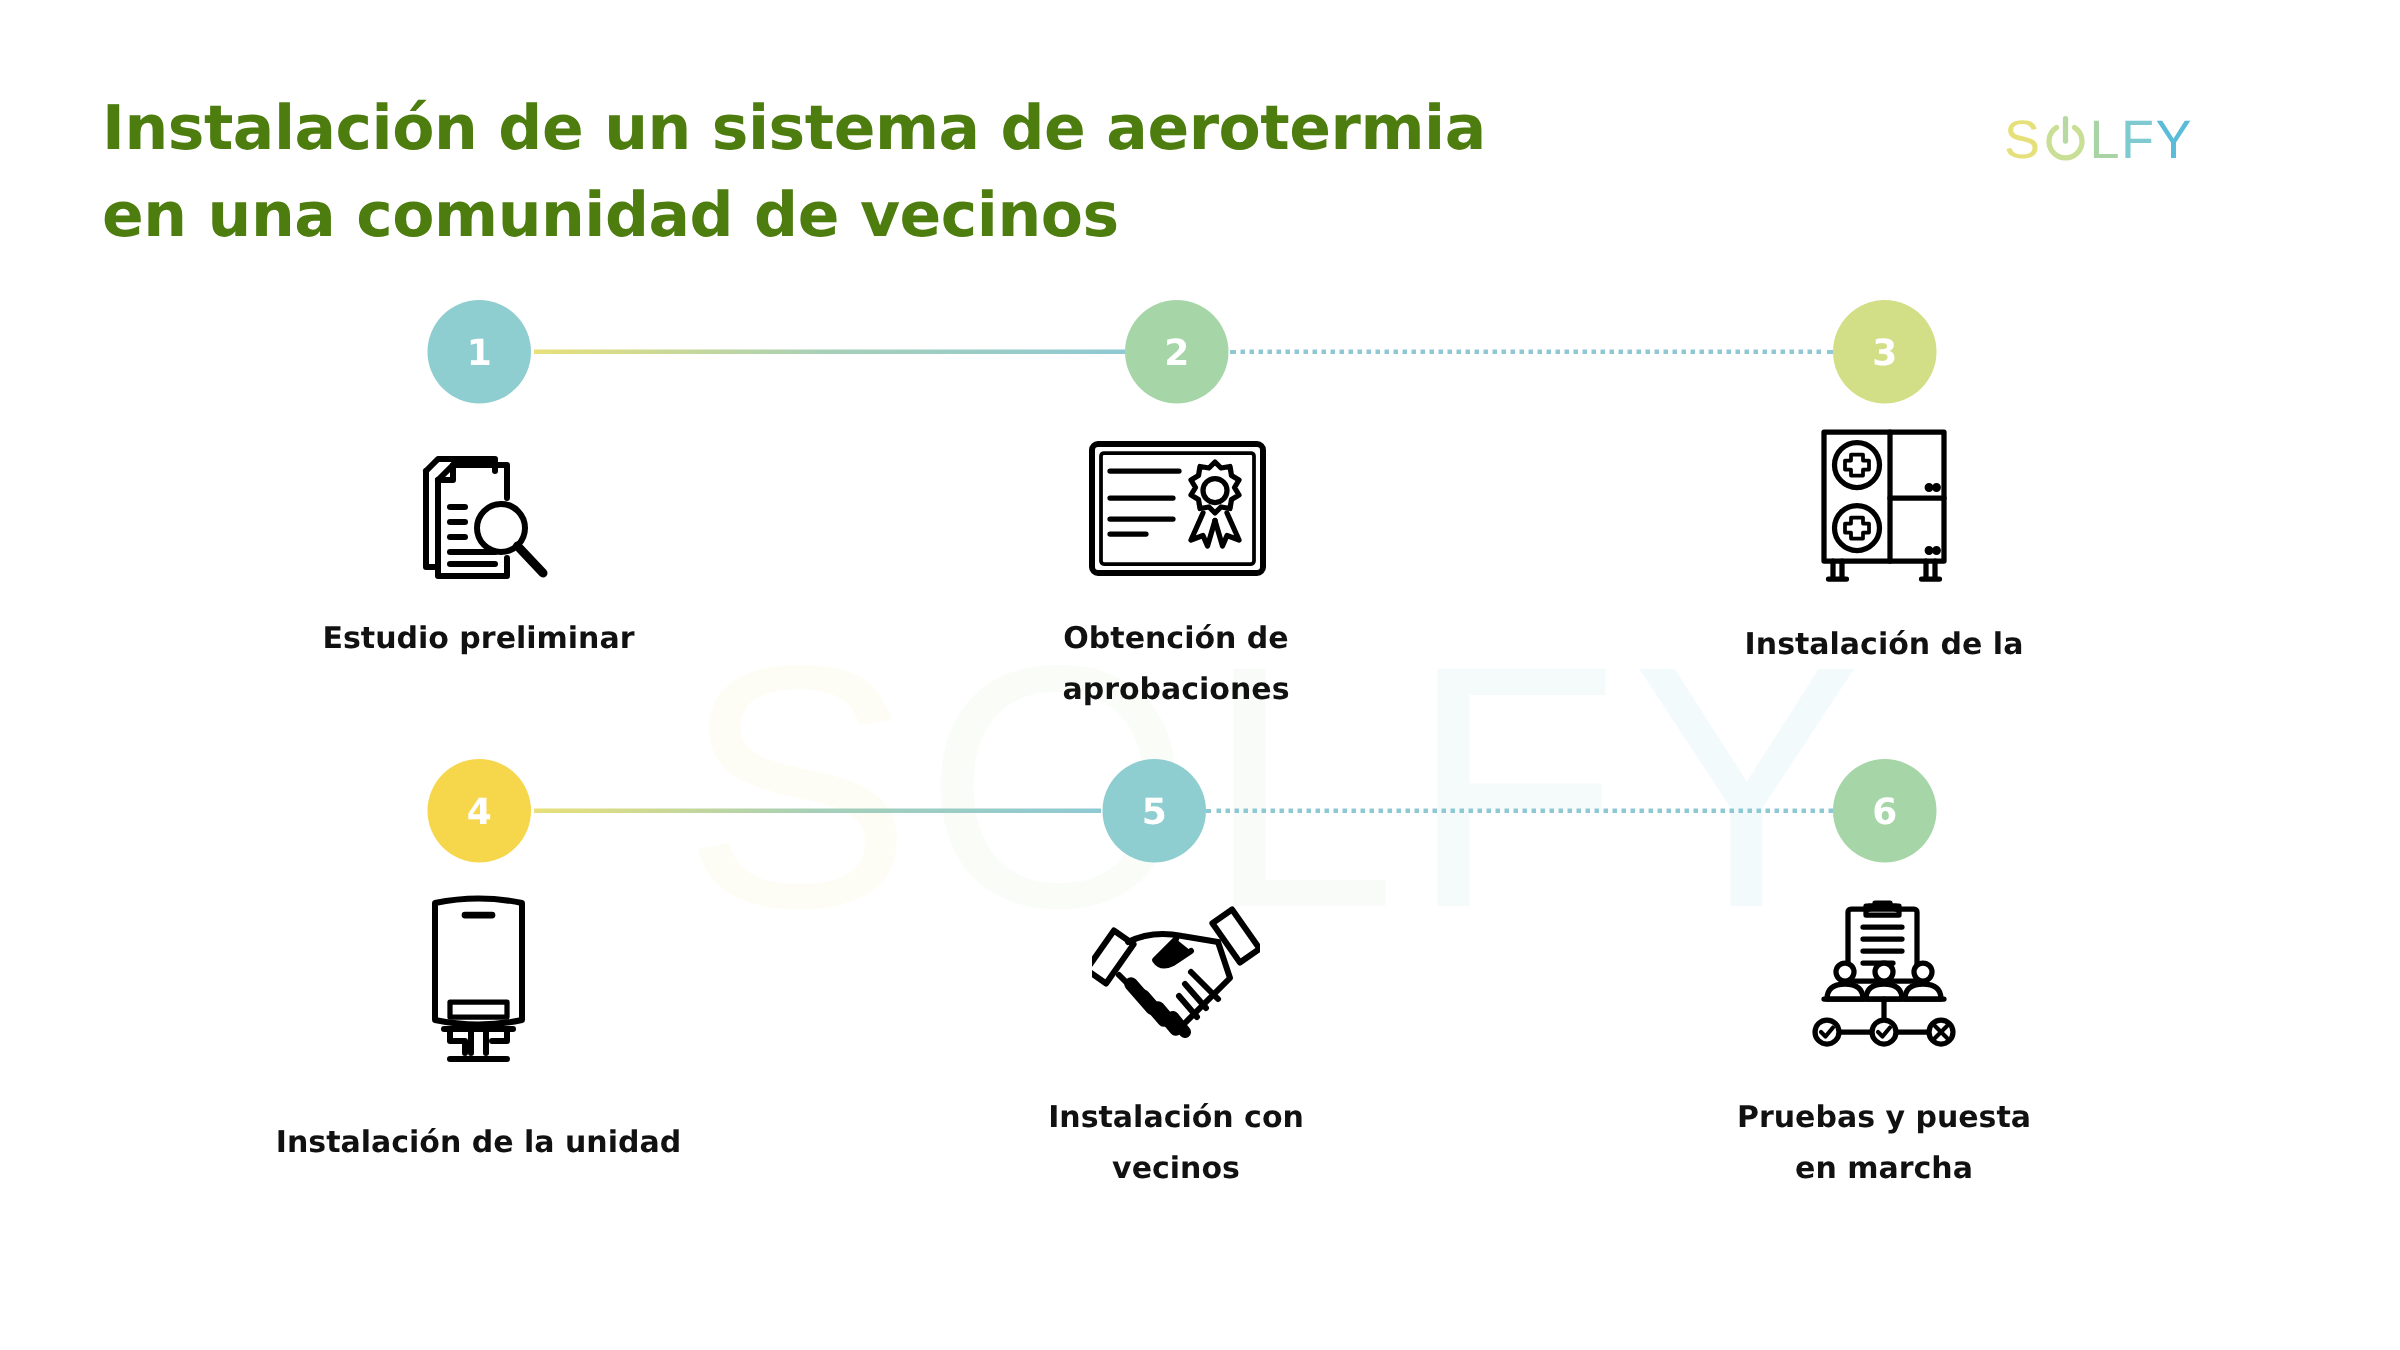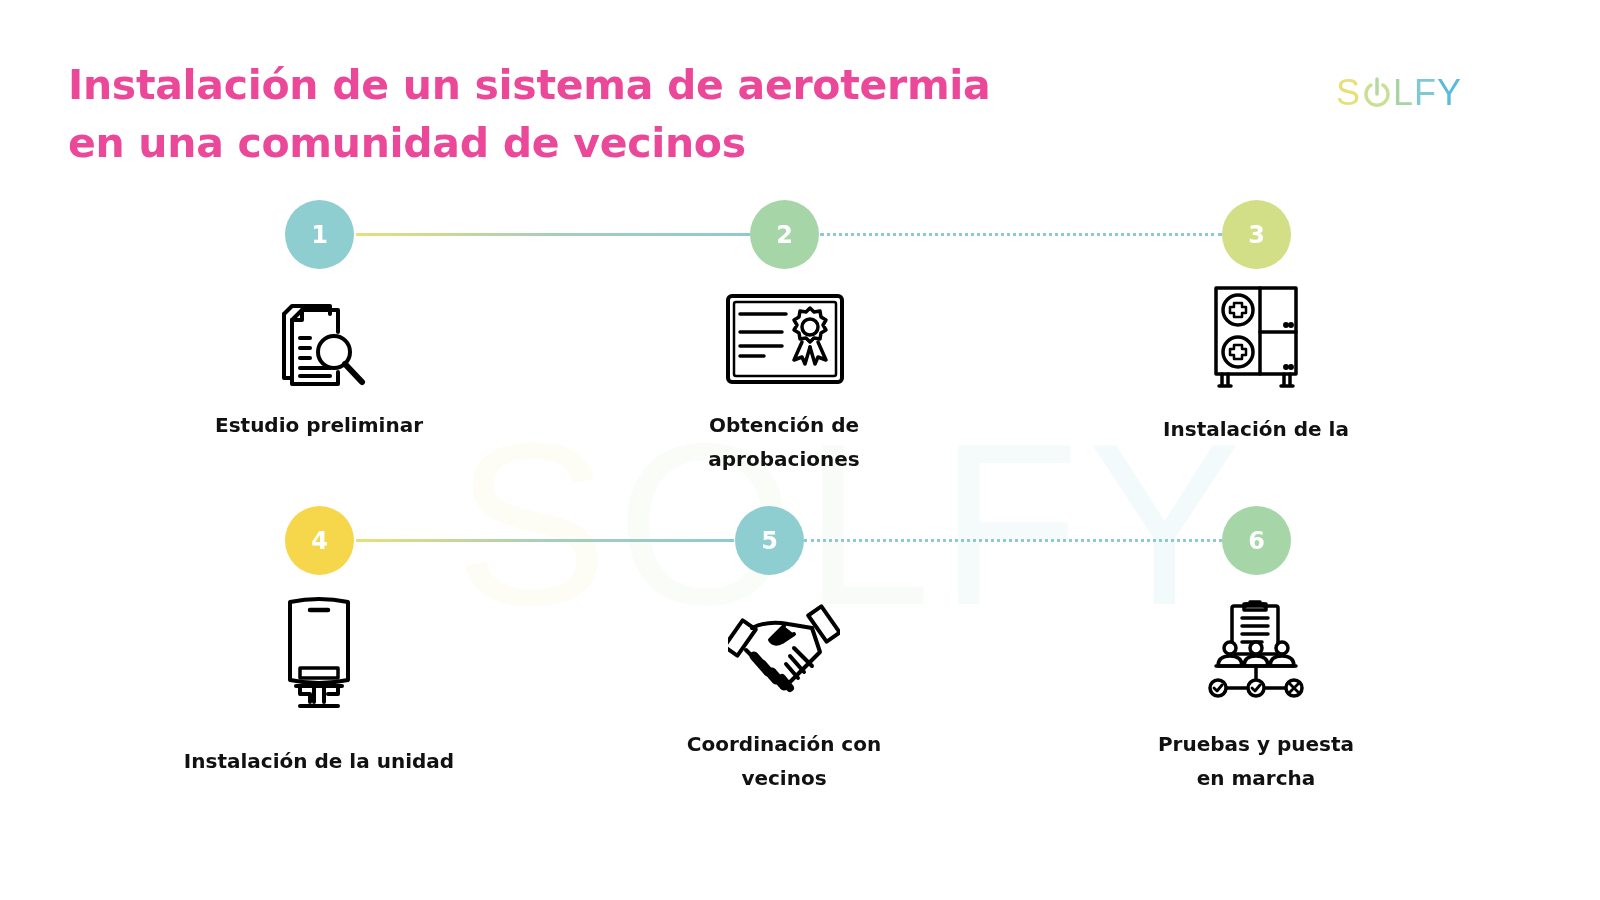--- a/index.html
+++ b/index.html
@@ -2,21 +2,21 @@
 <html><head>
   <meta charset="utf-8">
   <style>
     * { margin: 0; padding: 0; box-sizing: border-box; }
     html, body { width: 1600px; height: 900px; background: #ffffff; overflow: hidden; }
     body { position: relative; font-family: "DejaVu Sans", "Liberation Sans", sans-serif; color: #111111; }
 
     .title {
       position: absolute; left: 68px; top: 56px;
       font-size: 41px; font-weight: bold; line-height: 58px;
-      letter-spacing: -0.3px; color: #ec4899;
+      letter-spacing: -0.3px; color: #4d7c0f;
     }
     .title span { display: block; white-space: nowrap; }
 
     .logo {
       position: absolute; left: 1336px; top: 72px;
       font-family: "Liberation Sans", sans-serif;
       font-size: 36px; letter-spacing: 1px; font-weight: normal;
       display: flex; align-items: center;
     }
     .logo .l { display: inline-block; }
@@ -210,19 +210,19 @@
   <div>Obtención de</div>
   <div>aprobaciones</div>
 </div>
 <div class="label" style="left:1256px; top:408px; line-height:43px;">
   <div>Instalación de la</div>
 </div>
 <div class="label" style="left:319px; top:744px;">
   <div>Instalación de la unidad</div>
 </div>
 <div class="label" style="left:784px; top:727px;">
-  <div>Coordinación con</div>
+  <div>Instalación con</div>
   <div>vecinos</div>
 </div>
 <div class="label" style="left:1256px; top:727px;">
   <div>Pruebas y puesta</div>
   <div>en marcha</div>
 </div>
 
 </body></html>

